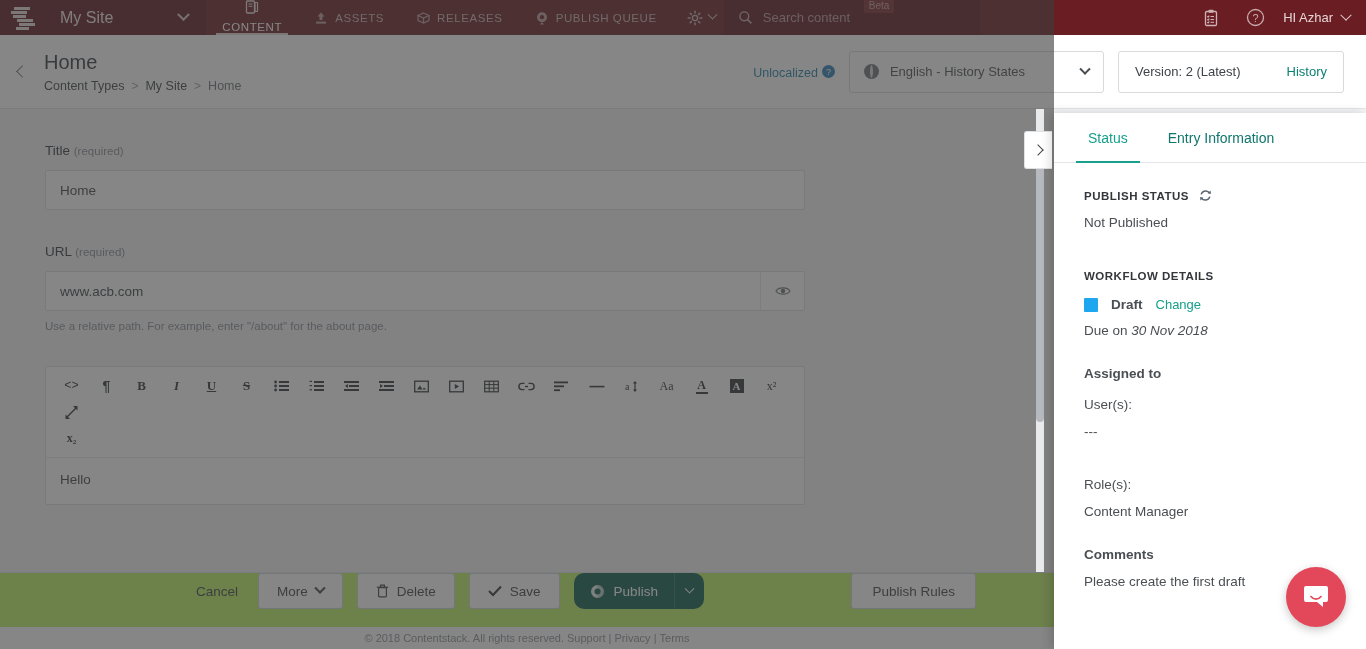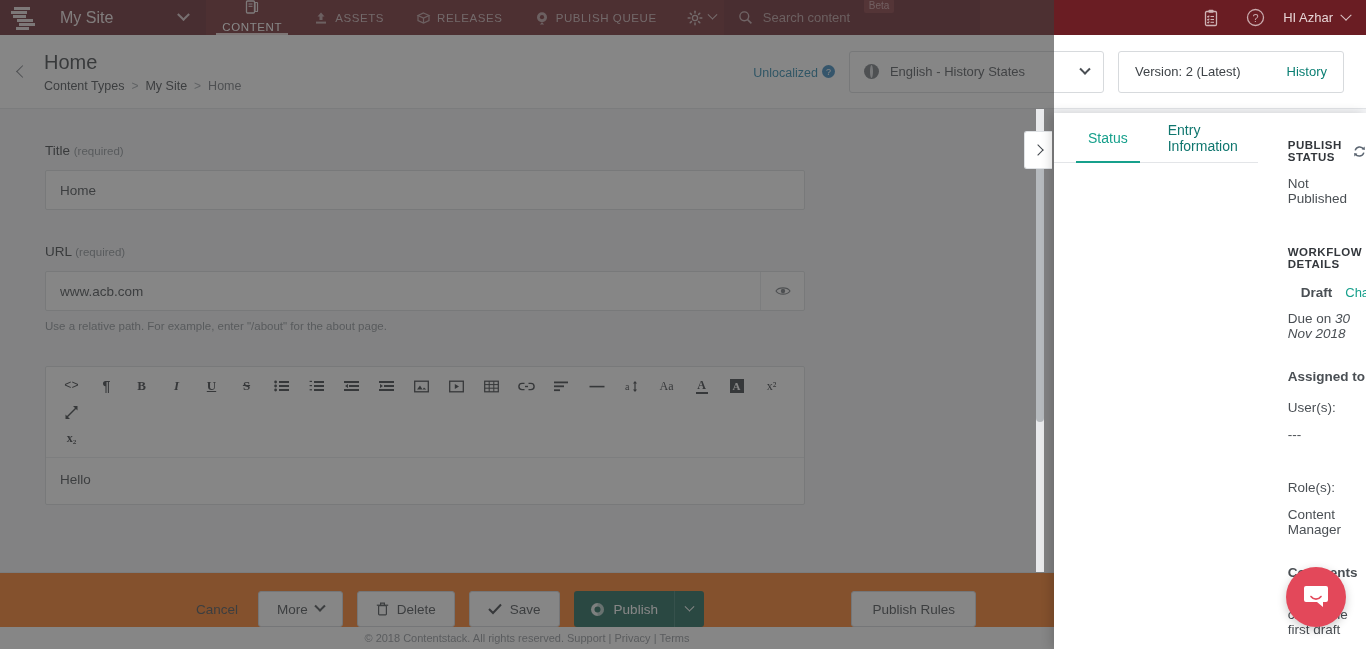--- a/index.html
+++ b/index.html
@@ -223,41 +223,41 @@
   }
   #scrollthumb {
     position: absolute; left: 0; top: 23px;
     width: 8px; height: 290px; background: #b6babe; border-radius: 4px;
   }
 
   
   #actionbar {
     position: absolute; left: 0; top: 572px;
     width: 1054px; height: 55px;
-    background: #f97316; border-top: 1px solid #e3e5e8;
-    display: flex; align-items: flex-end;
+    background: #bef264; border-top: 1px solid #e3e5e8;
+    display: flex; align-items: flex-start;
     z-index: 20;
   }
   .abar-left {
     display: flex; align-items: center; gap: 14px;
     margin-left: 190px;
   }
   .btn {
     height: 36px; border: 1px solid #d2d5d9; border-radius: 3px;
     background: #fff; color: #3e4347; font-size: 13.5px;
     display: inline-flex; align-items: center; gap: 8px;
     padding: 0 18px; cursor: pointer;
   }
   .btn-plain {
     border: none; background: transparent; color: #3e4347;
     font-size: 13.5px; padding: 0 6px; cursor: pointer;
   }
   .btn-publish {
     height: 36px; background: #0f5c4d; color: #fff; border: none;
-    border-radius: 3px; display: inline-flex; align-items: center;
+    border-radius: 10px; display: inline-flex; align-items: center;
     font-size: 13.5px; cursor: pointer; overflow: hidden;
   }
   .btn-publish .pmain {
     display: inline-flex; align-items: center; gap: 9px;
     padding: 0 16px; height: 36px;
   }
   .btn-publish .pcaret {
     width: 30px; height: 36px; display: flex; align-items: center; justify-content: center;
     border-left: 1px solid #2d7466;
   }
@@ -279,21 +279,21 @@
   }
   #footer a { color: #8b9096; text-decoration: none; cursor: pointer; }
 
   
   #drawer {
     position: absolute; left: 1054px; top: 113px;
     width: 312px; height: 536px;
     background: #fff;
     box-shadow: -3px 0 10px rgba(0,0,0,0.16);
     z-index: 100;
-    display: flex; flex-direction: row;
+    display: flex; flex-direction: column;
     overflow: hidden;
   }
   .drawer-tabs {
     display: flex; align-items: stretch; height: 50px;
     border-bottom: 1px solid #e3e5e8;
     padding-left: 14px;
   }
   .dtab {
     display: flex; align-items: center; justify-content: center;
     padding: 0 20px; font-size: 14px; color: #0f766e;

